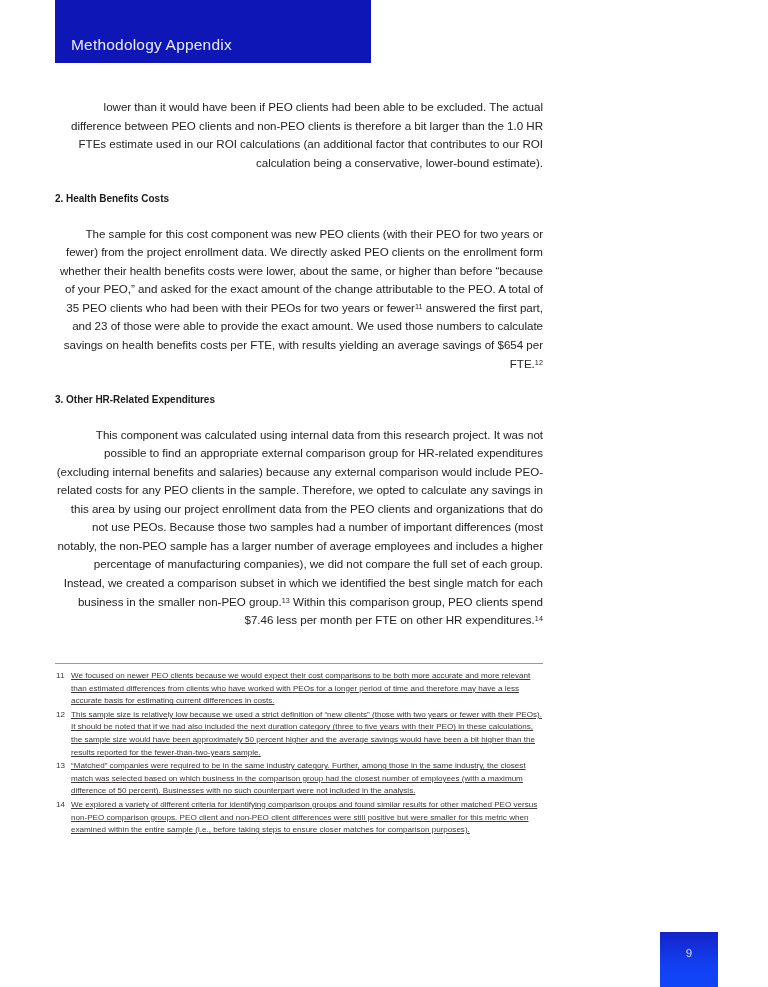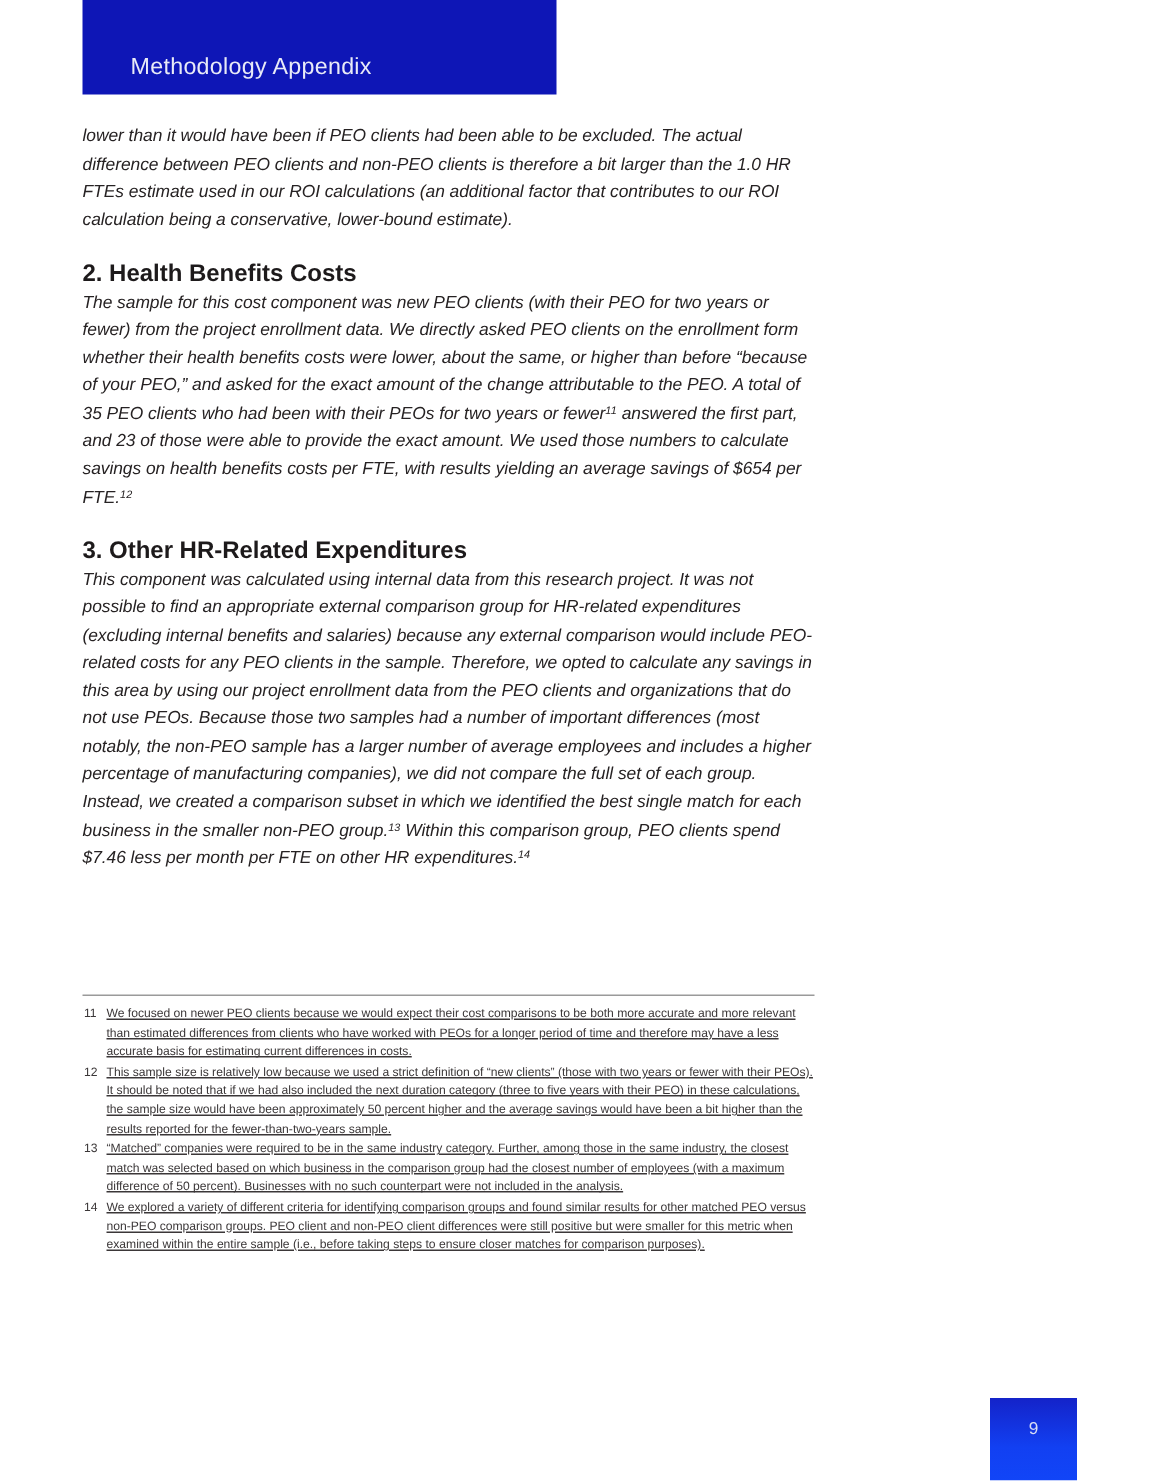--- a/index.html
+++ b/index.html
@@ -28,42 +28,40 @@
     display: flex;
     align-items: flex-end;
   }
   .header-banner-title {
     color: #e8eaf7;
     font-size: 15.5px;
     font-weight: 400;
     letter-spacing: 0.2px;
     padding: 0 0 11px 16px;
     line-height: 1;
-    margin-left: 16px;
   }
 
   
   .content {
     position: absolute;
     left: 55px;
     top: 82px;
     width: 488px;
   }
   .body-para {
     font-size: 11.6px;
     line-height: 18.55px;
     color: #262223;
-    margin: 0 0 0 0;
-    text-align: left;
+    margin: 16px 0 0 0;
+    text-align: right;
     letter-spacing: -0.03px;
-    font-style: italic;
   }
   .para-gap { height: 18px; }
   .section-heading {
-    font-size: 16px;
+    font-size: 10px;
     font-weight: bold;
     color: #1d1a1b;
     line-height: 18.55px;
     margin: 0;
     letter-spacing: -0.02px;
   }
   sup {
     font-size: 7.2px;
     vertical-align: 0.42em;
     line-height: 0;

